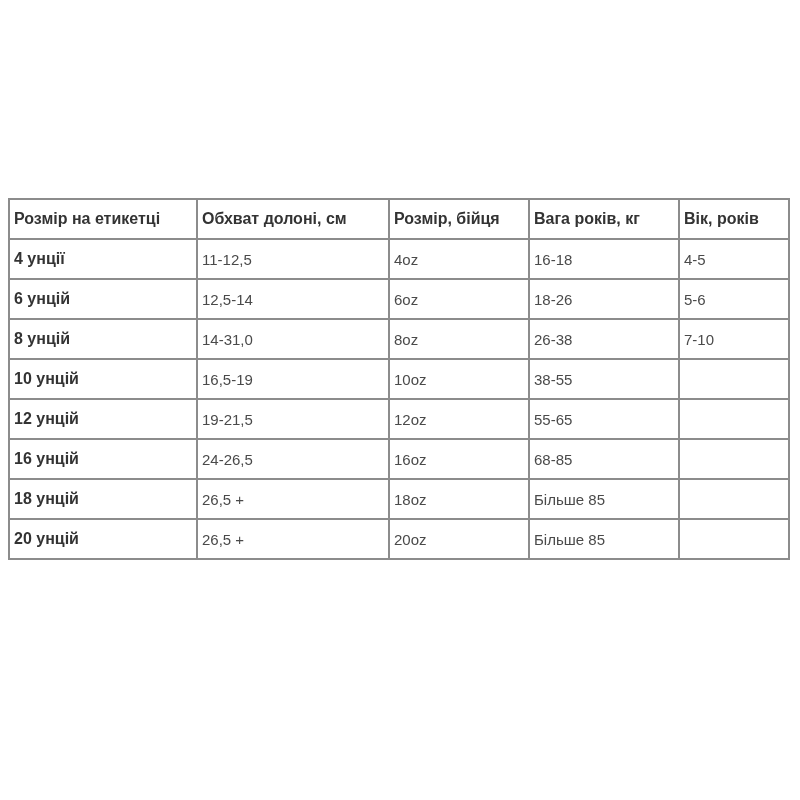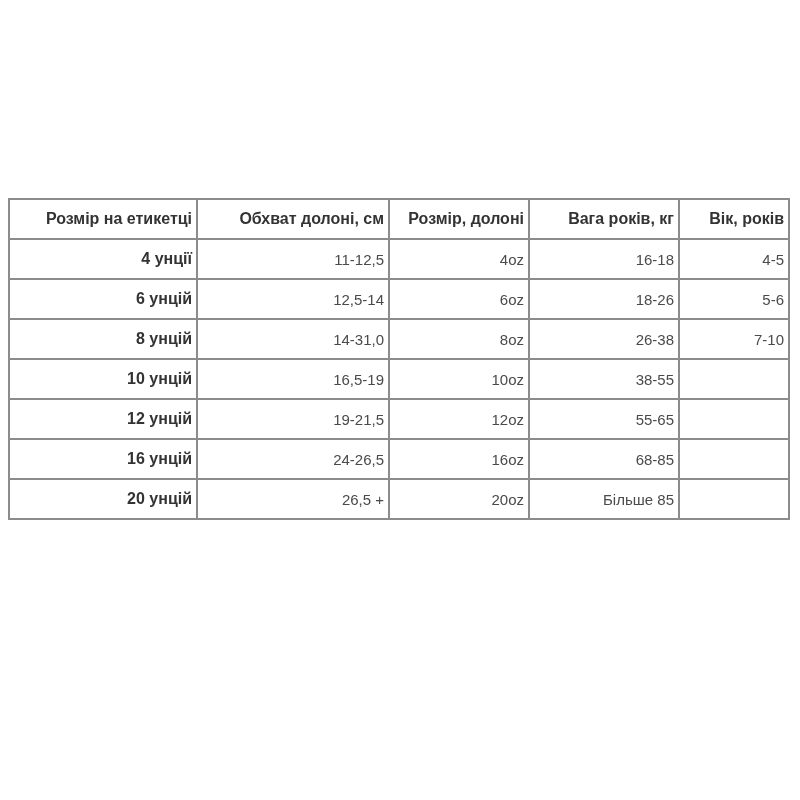--- a/index.html
+++ b/index.html
@@ -30,21 +30,21 @@
     background:var(--page-bg);
   }
   .col-label{width:188px;}
   .col-palm{width:192px;}
   .col-oz{width:140px;}
   .col-weight{width:150px;}
   .col-age{width:110px;}
   table.size-table th,
   table.size-table td{
     border:2px solid var(--border-color);
-    text-align:right;
+    text-align:left;
     vertical-align:middle;
     height:40px;
     padding:0 4px;
     box-sizing:border-box;
     overflow:hidden;
     white-space:nowrap;
     margin-top:43px;
   }
   table.size-table th{
     font-weight:bold;
@@ -71,21 +71,21 @@
       <col class="col-label">
       <col class="col-palm">
       <col class="col-oz">
       <col class="col-weight">
       <col class="col-age">
     </colgroup>
     <thead>
       <tr>
           <th>Розмір на етикетці</th>
           <th>Обхват долоні, см</th>
-          <th>Розмір, долоні</th>
+          <th>Розмір, бійця</th>
           <th>Вага років, кг</th>
           <th>Вік, років</th>
         </tr>
     </thead>
     <tbody>
         <tr>
           <td class="row-label">4 унції</td>
           <td>11-12,5</td>
           <td>4oz</td>
           <td>16-18</td>
@@ -120,20 +120,27 @@
           <td></td>
         </tr>
         <tr>
           <td class="row-label">16 унцій</td>
           <td>24-26,5</td>
           <td>16oz</td>
           <td>68-85</td>
           <td></td>
         </tr>
         <tr>
+          <td class="row-label">18 унцій</td>
+          <td>26,5 +</td>
+          <td>18oz</td>
+          <td>Більше 85</td>
+          <td></td>
+        </tr>
+        <tr>
           <td class="row-label">20 унцій</td>
           <td>26,5 +</td>
           <td>20oz</td>
           <td>Більше 85</td>
           <td></td>
         </tr>
       </tbody>
   </table>
 </div>
 

